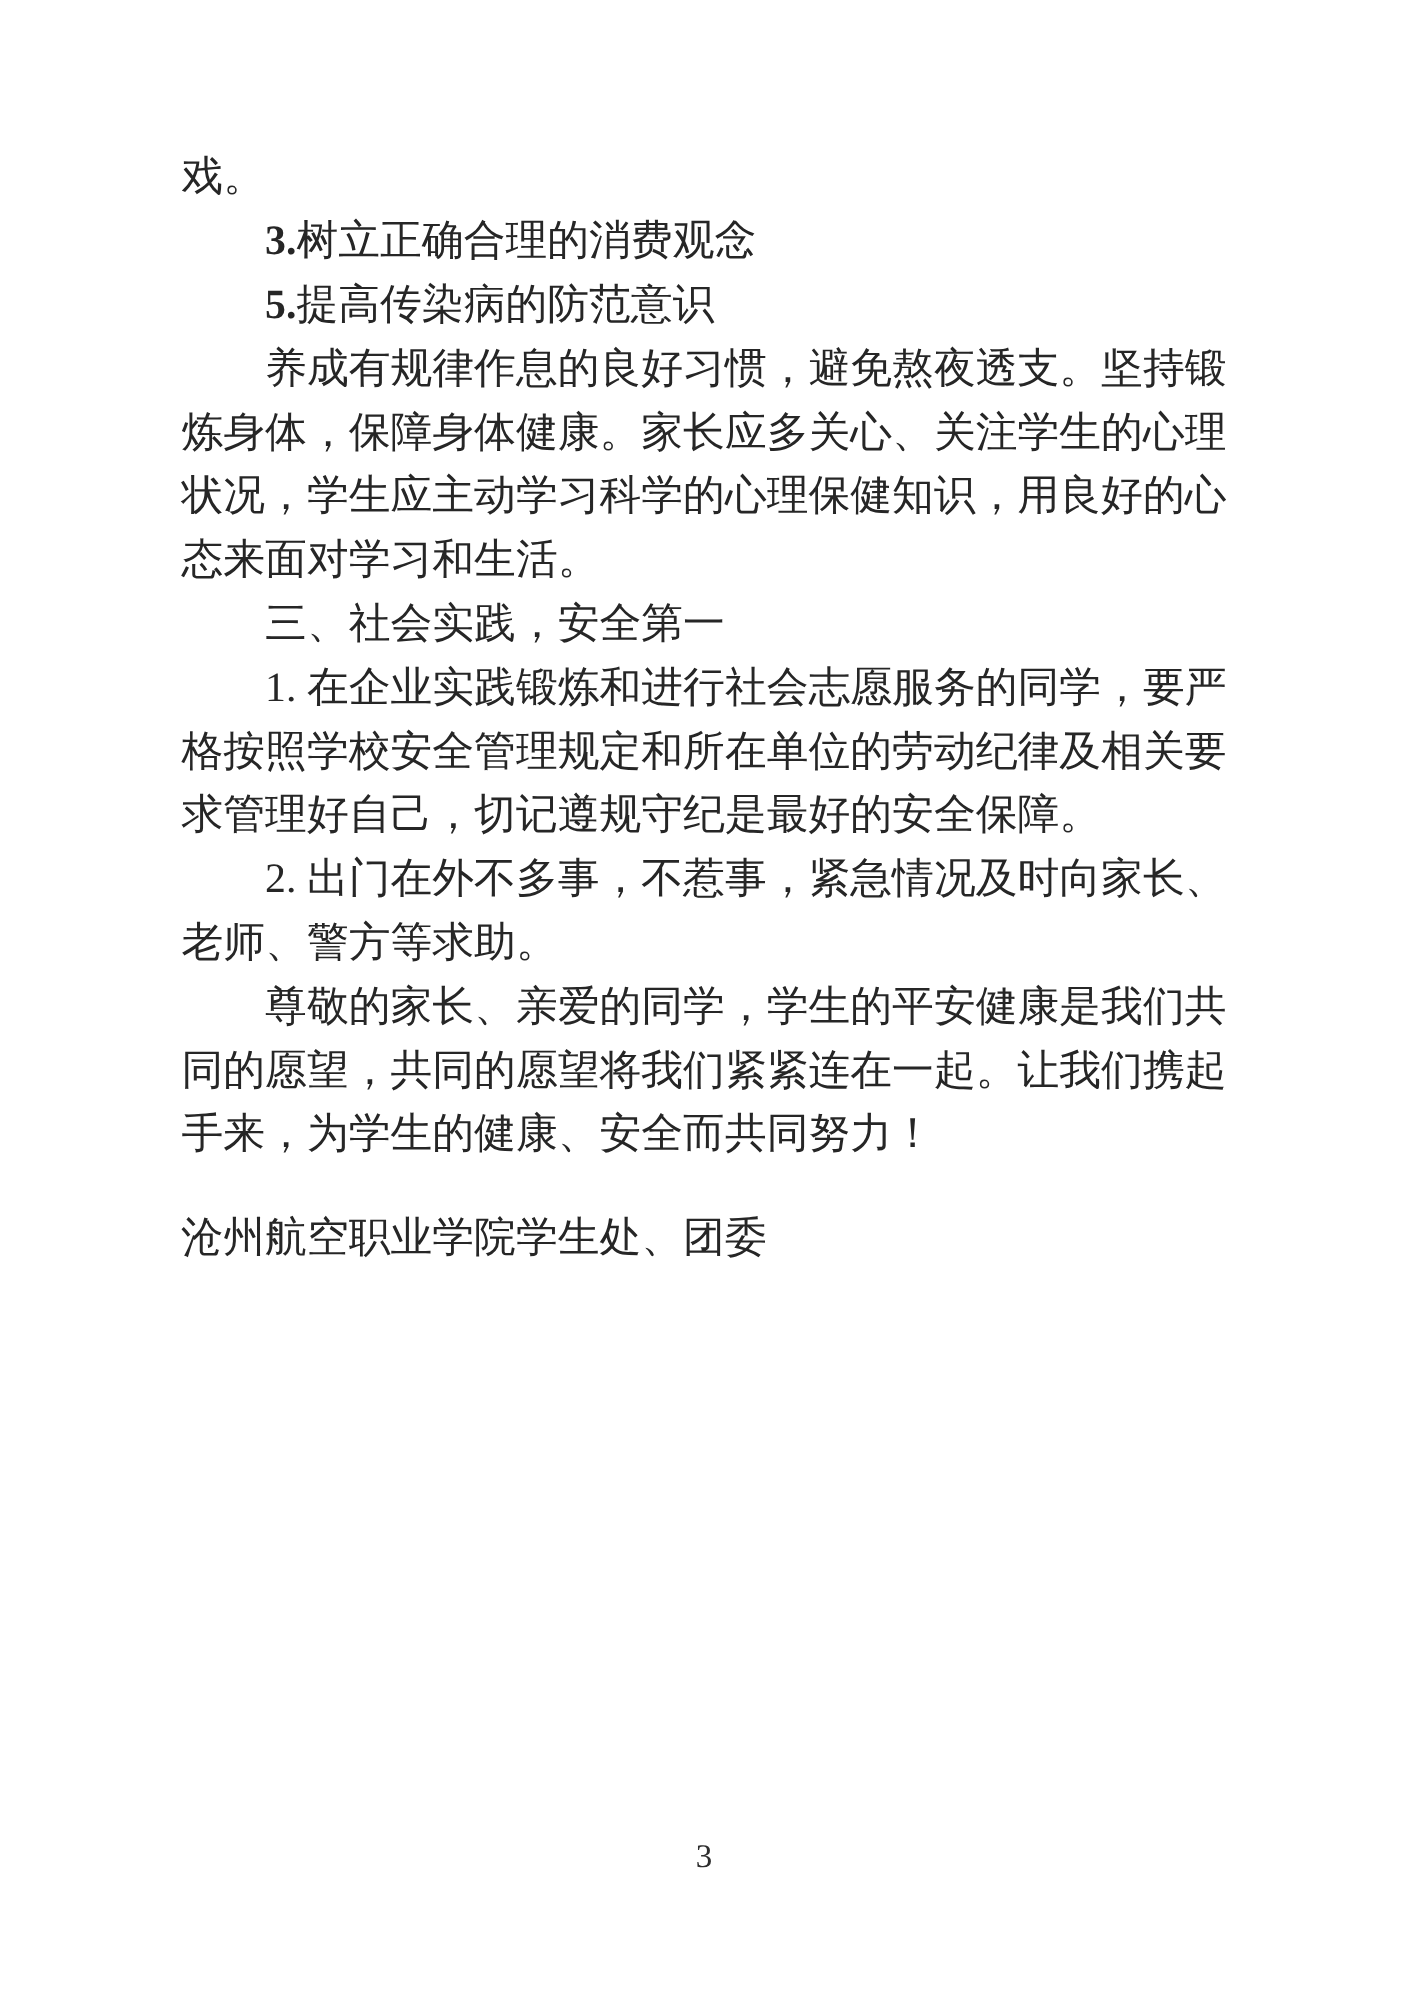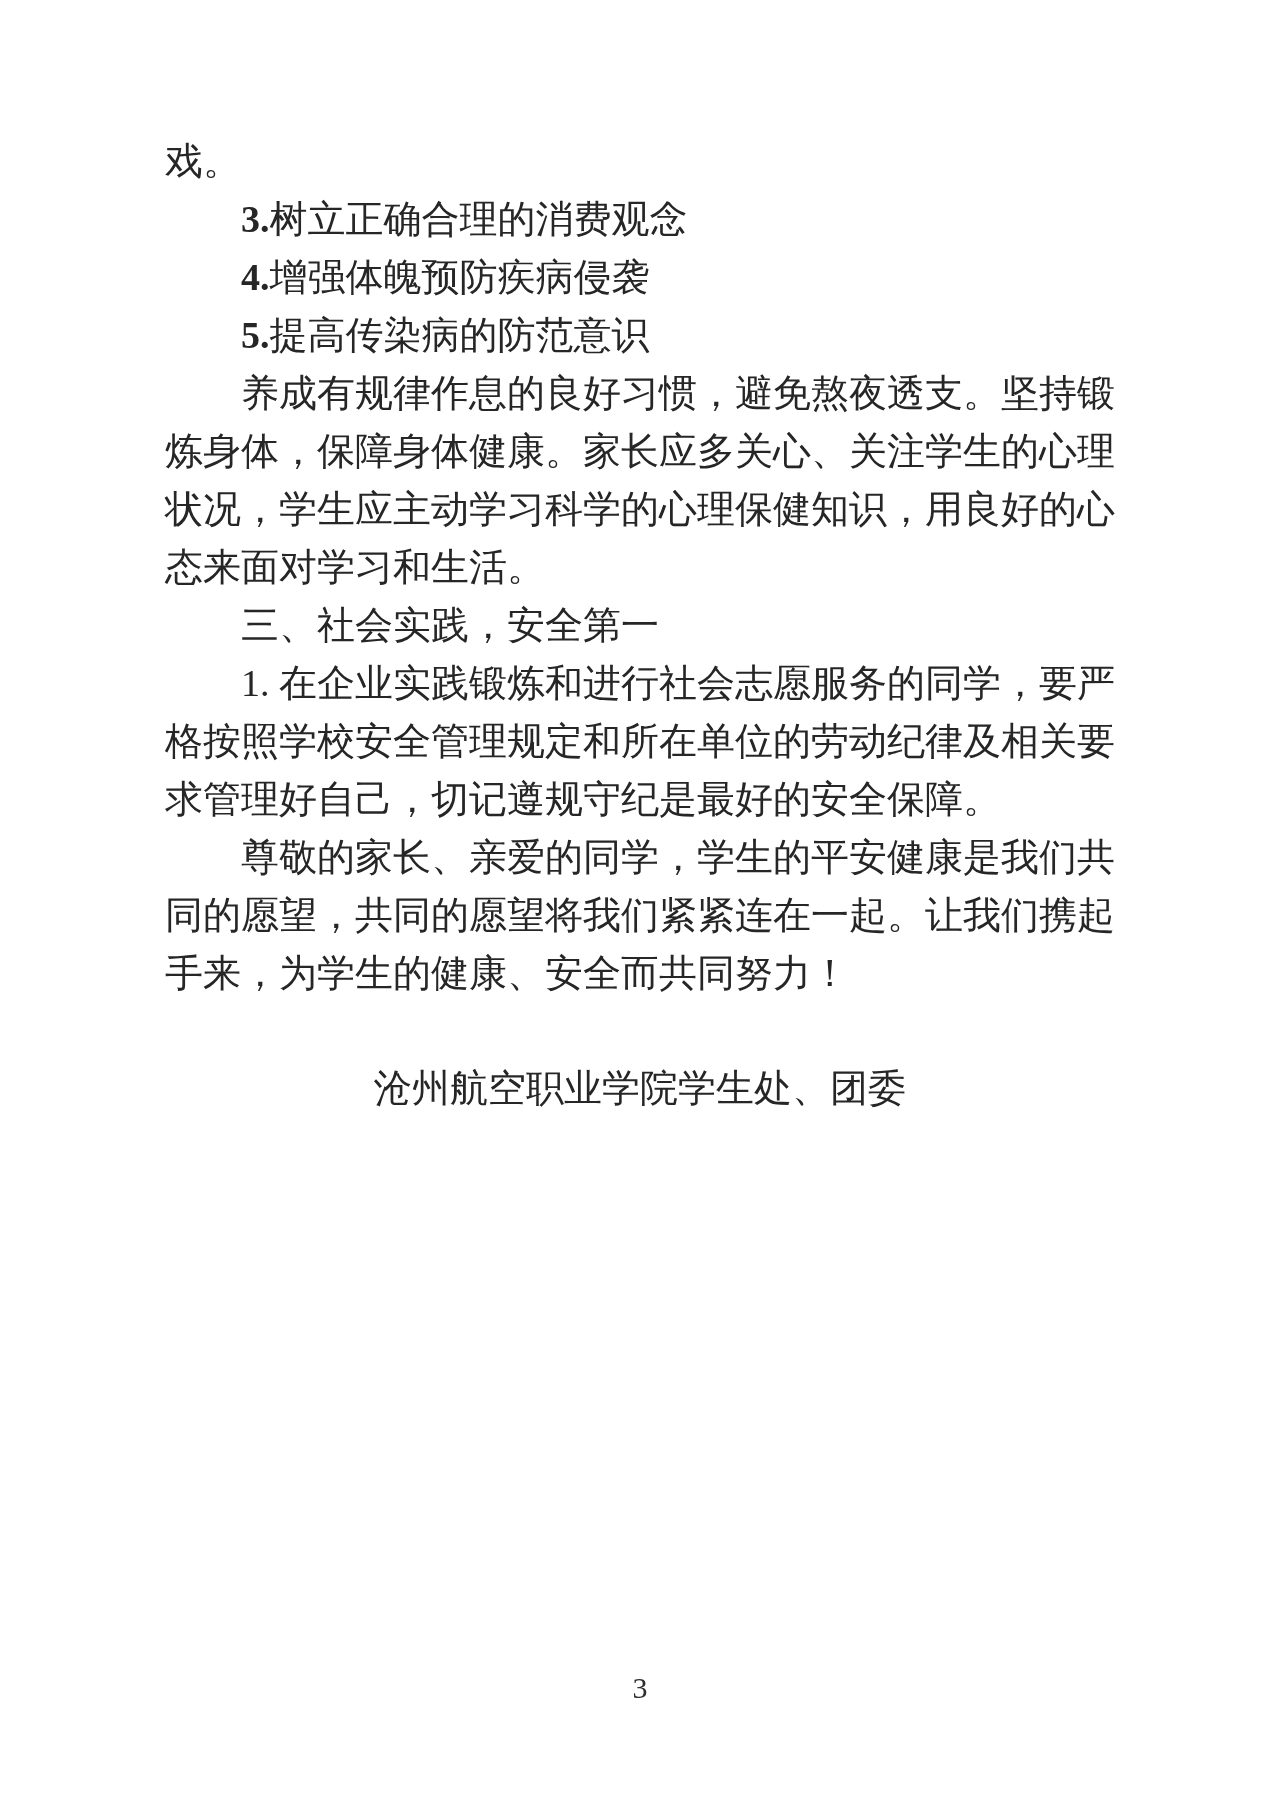--- a/index.html
+++ b/index.html
@@ -33,22 +33,22 @@
     padding: 0;
     text-indent: 2em;
   }
   .para.continuation {
     text-indent: 0;
   }
   .para-num {
     font-weight: 600;
   }
   .signature {
-    margin-top: 57px;
-    text-align: center;
+    margin-top: 36px;
+    text-align: left;
   }
   .sig-org {
     margin: 0;
   }
   .sig-date {
     margin: 0;
     padding-right: 72px;
   }
   .page-number {
     position: absolute;
@@ -63,25 +63,25 @@
 </style>
 </head>
 <body>
 
 <div class="page" style="background: rgb(255, 255, 255);">
 
   <div class="doc-body" style="color: rgb(38, 38, 38);">
 
   <p class="para continuation"><span>戏。</span></p>
       <p class="para heading"><span class="para-num">3.</span><span>树立正确合理的消费观念</span></p>
-      <p class="para heading"><span class="para-num">4.</span><span>增强体魄预防疾病侵袭</span></p>
       <p class="para heading"><span class="para-num">5.</span><span>提高传染病的防范意识</span></p>
       <p class="para body"><span>养成有规律作息的良好习惯，避免熬夜透支。坚持锻炼身体，保障身体健康。家长应多关心、关注学生的心理状况，学生应主动学习科学的心理保健知识，用良好的心态来面对学习和生活。</span></p>
       <p class="para heading"><span>三、社会实践，安全第一</span></p>
       <p class="para body"><span>1. 在企业实践锻炼和进行社会志愿服务的同学，要严格按照学校安全管理规定和所在单位的劳动纪律及相关要求管理好自己，切记遵规守纪是最好的安全保障。</span></p>
+      <p class="para body"><span>2. 出门在外不多事，不惹事，紧急情况及时向家长、老师、警方等求助。</span></p>
       <p class="para body"><span>尊敬的家长、亲爱的同学，学生的平安健康是我们共同的愿望，共同的愿望将我们紧紧连在一起。让我们携起手来，为学生的健康、安全而共同努力！</span></p>
       <div class="signature">
         <p class="sig-org">沧州航空职业学院学生处、团委</p>
       </div>
     </div>
 
   <div class="page-number">3</div>
 
 </div>
 

